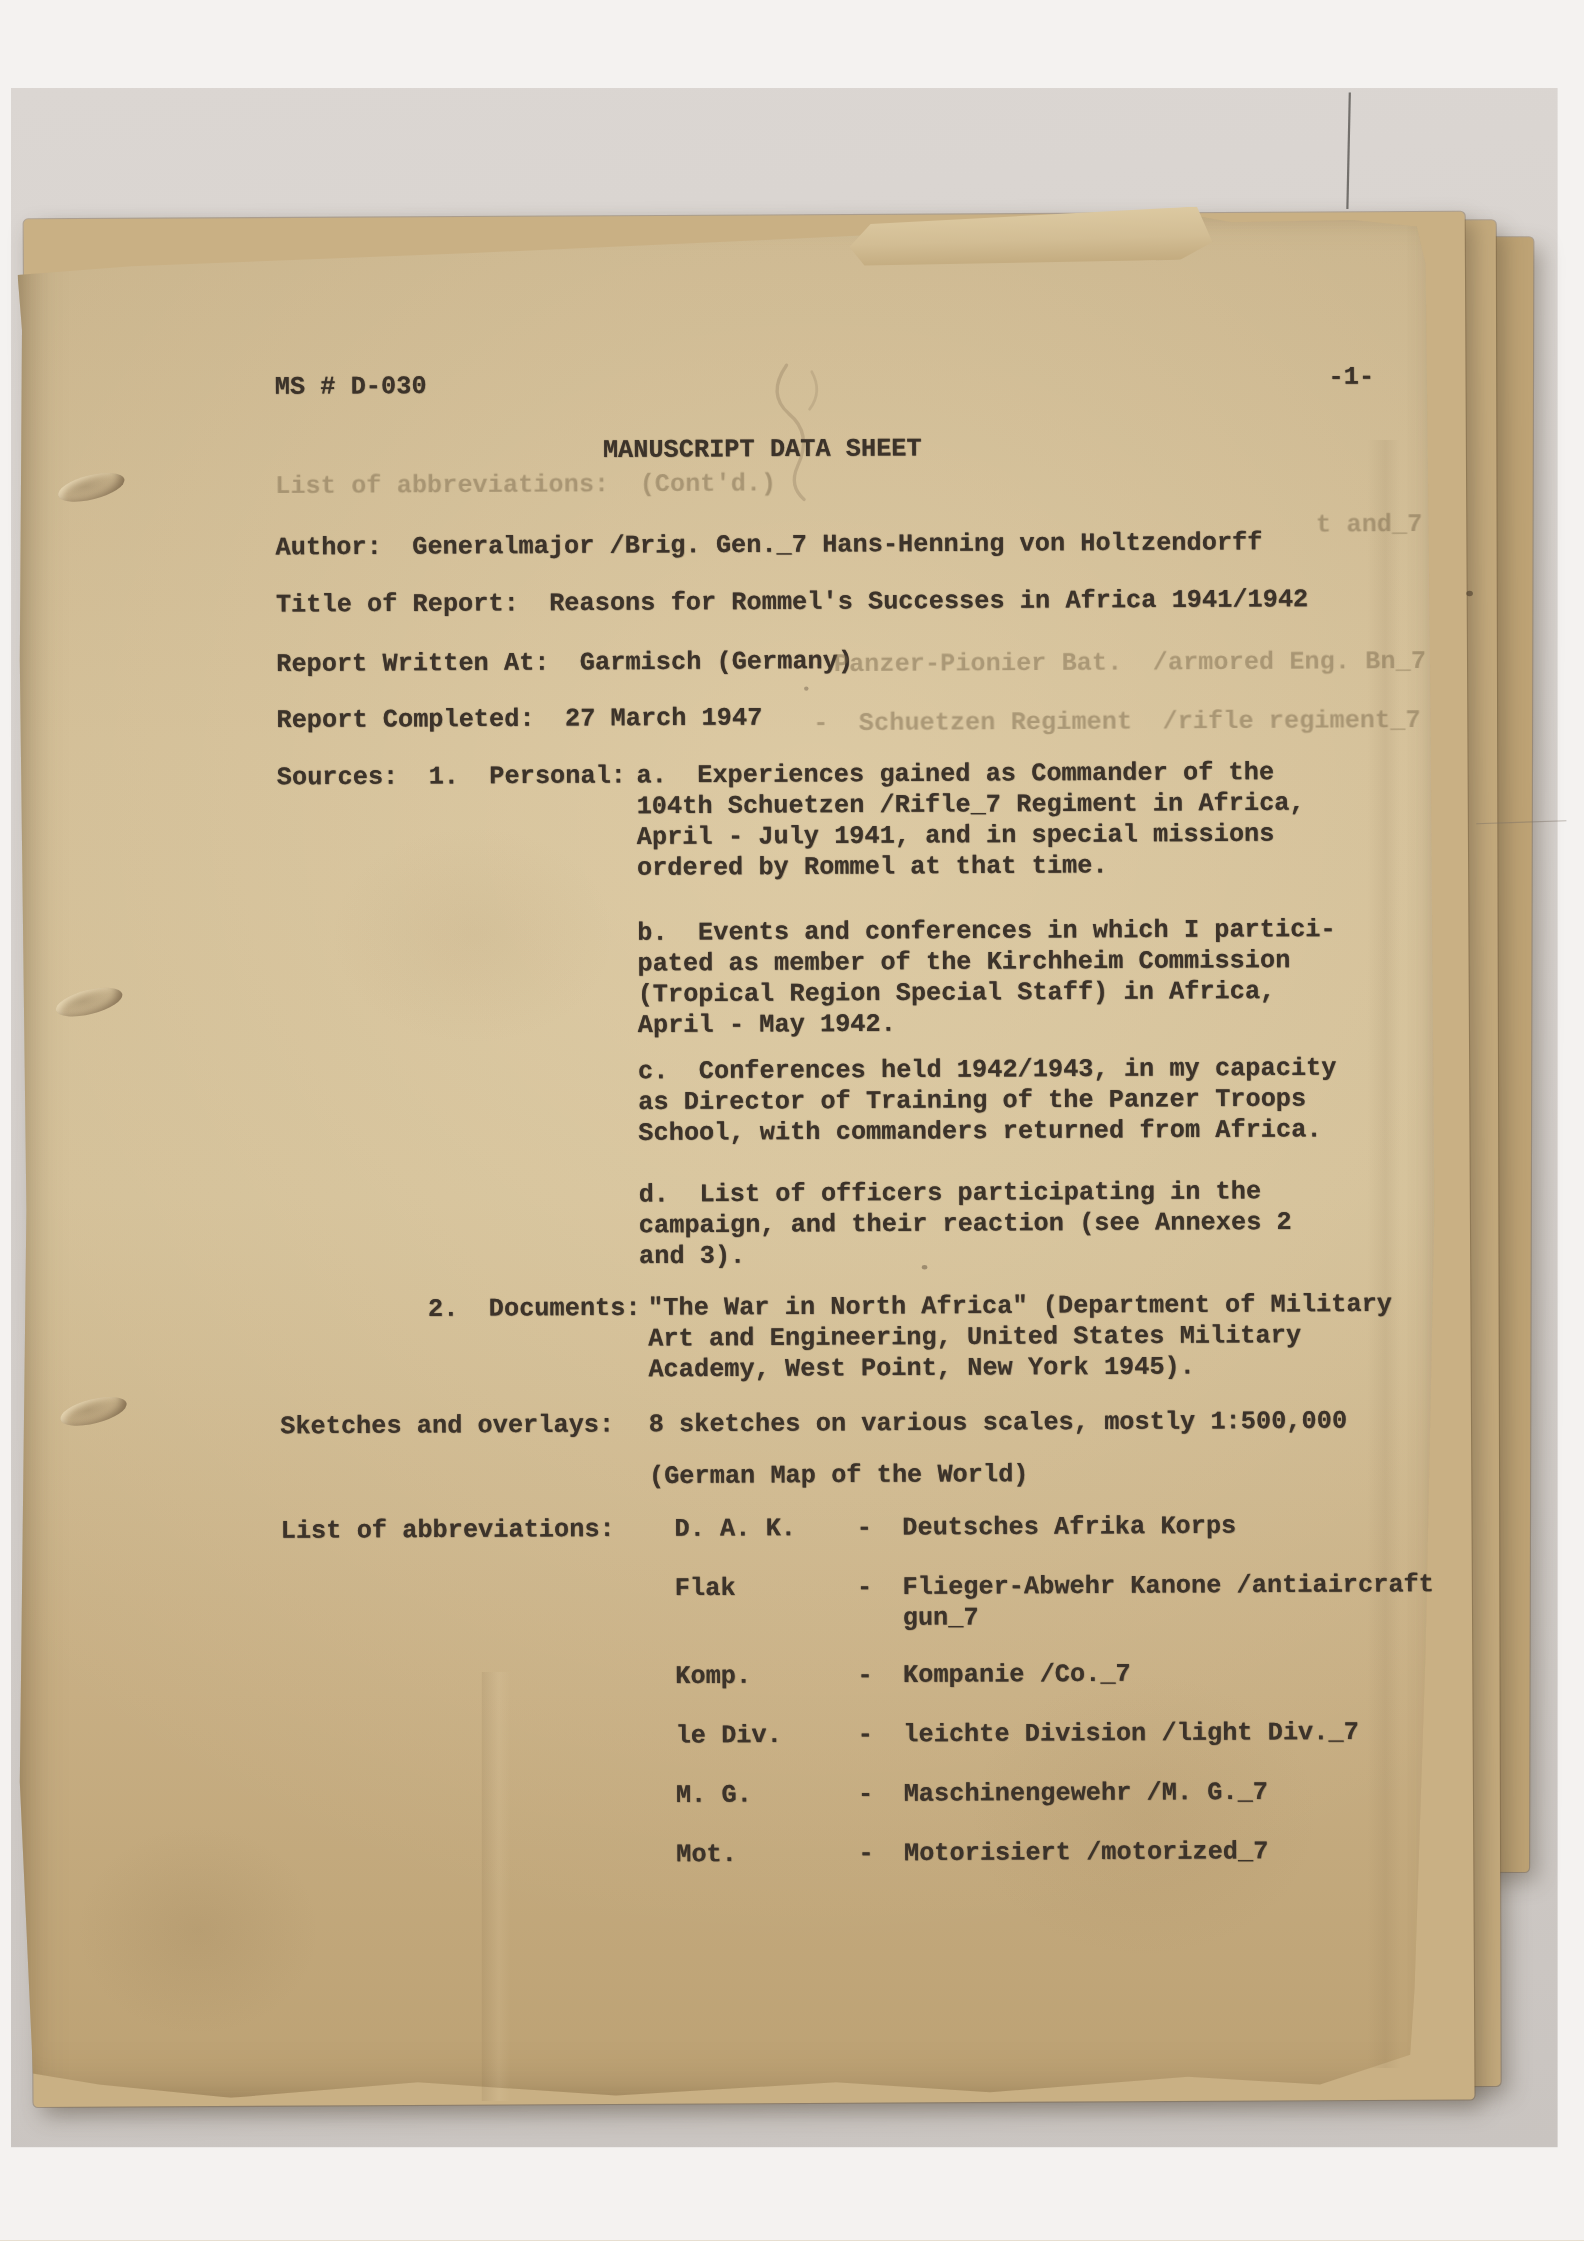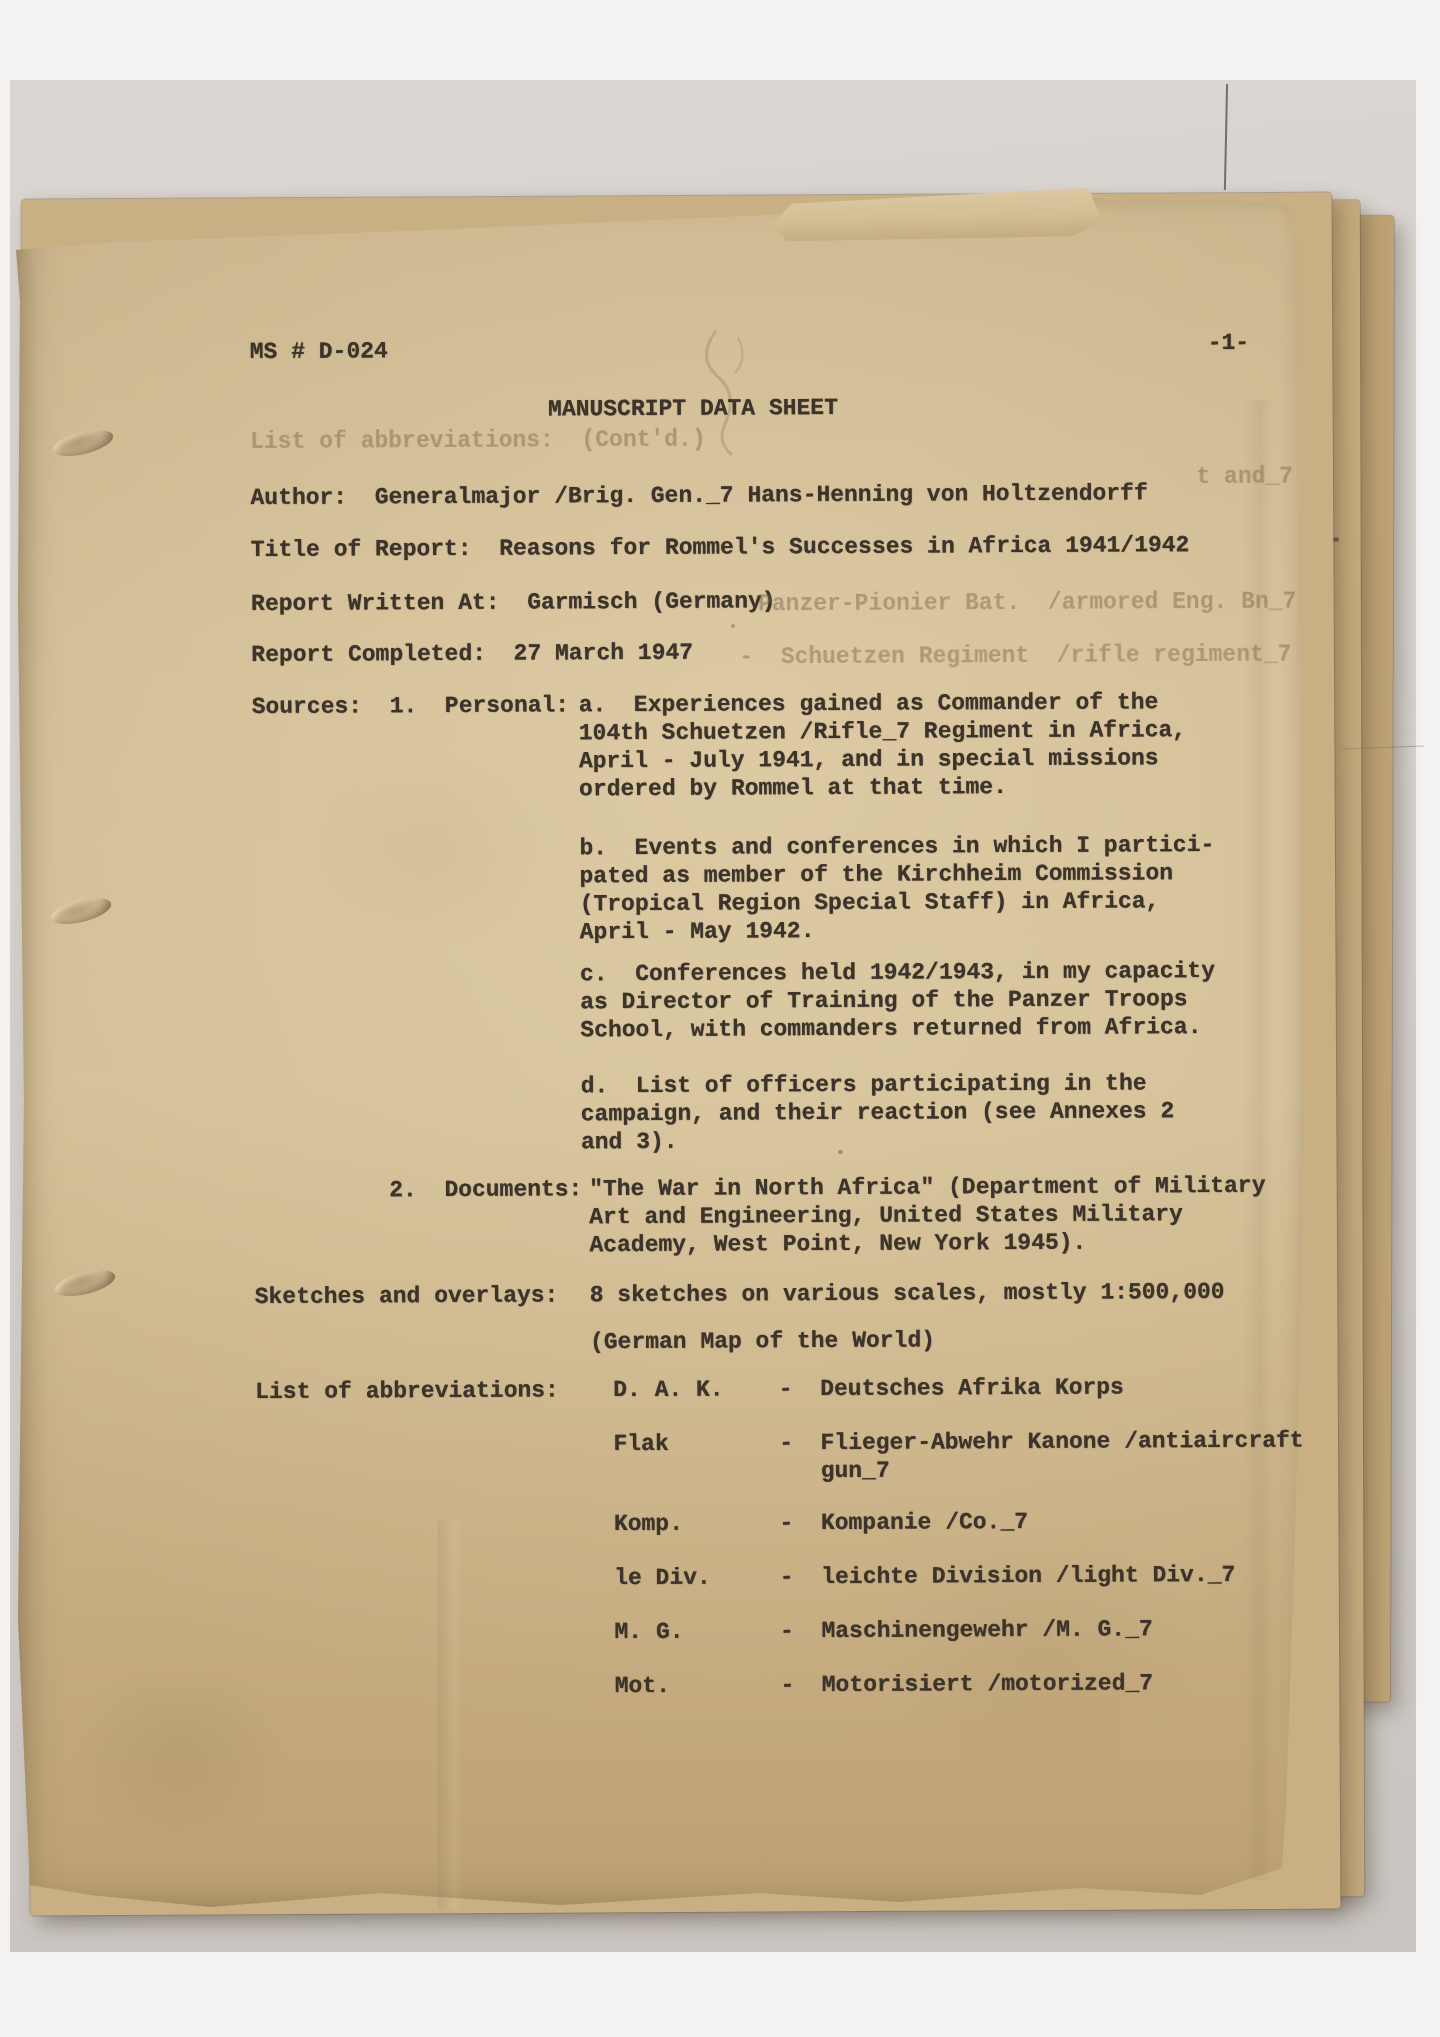--- a/index.html
+++ b/index.html
@@ -101,21 +101,21 @@
 <div class="abs thread"></div>
 <div class="abs scratch"></div>
 
 <div class="abs speck" style="left:1333px;top:537px;width:6px;height:5px"></div>
 <div class="abs speck" style="left:731px;top:624px;width:4px;height:4px;opacity:.6"></div>
 <div class="abs speck" style="left:838px;top:1150px;width:5px;height:4px;opacity:.7"></div>
 <div class="abs speck" style="left:436px;top:1292px;width:4px;height:4px;opacity:.55"></div>
 
 <div class="abs typed">
 
-  <div class="t" style="left:250px;top:338px">MS # D-024</div>
+  <div class="t" style="left:250px;top:338px">MS # D-030</div>
   <div class="t" style="left:1208px;top:334px">-1-</div>
 
   <div class="t" style="left:548px;top:397px">MANUSCRIPT DATA SHEET</div>
 
   <div class="t g" style="left:250px;top:428px">List of abbreviations:  (Cont'd.)</div>
 
   <div class="t" style="left:250px;top:484px">Author:  Generalmajor /Brig. Gen._7 Hans-Henning von Holtzendorff</div>
   <div class="t g" style="left:1196px;top:468px">t and_7</div>
 
   <div class="t" style="left:250px;top:536px">Title of Report:  Reasons for Rommel's Successes in Africa 1941/1942</div>

